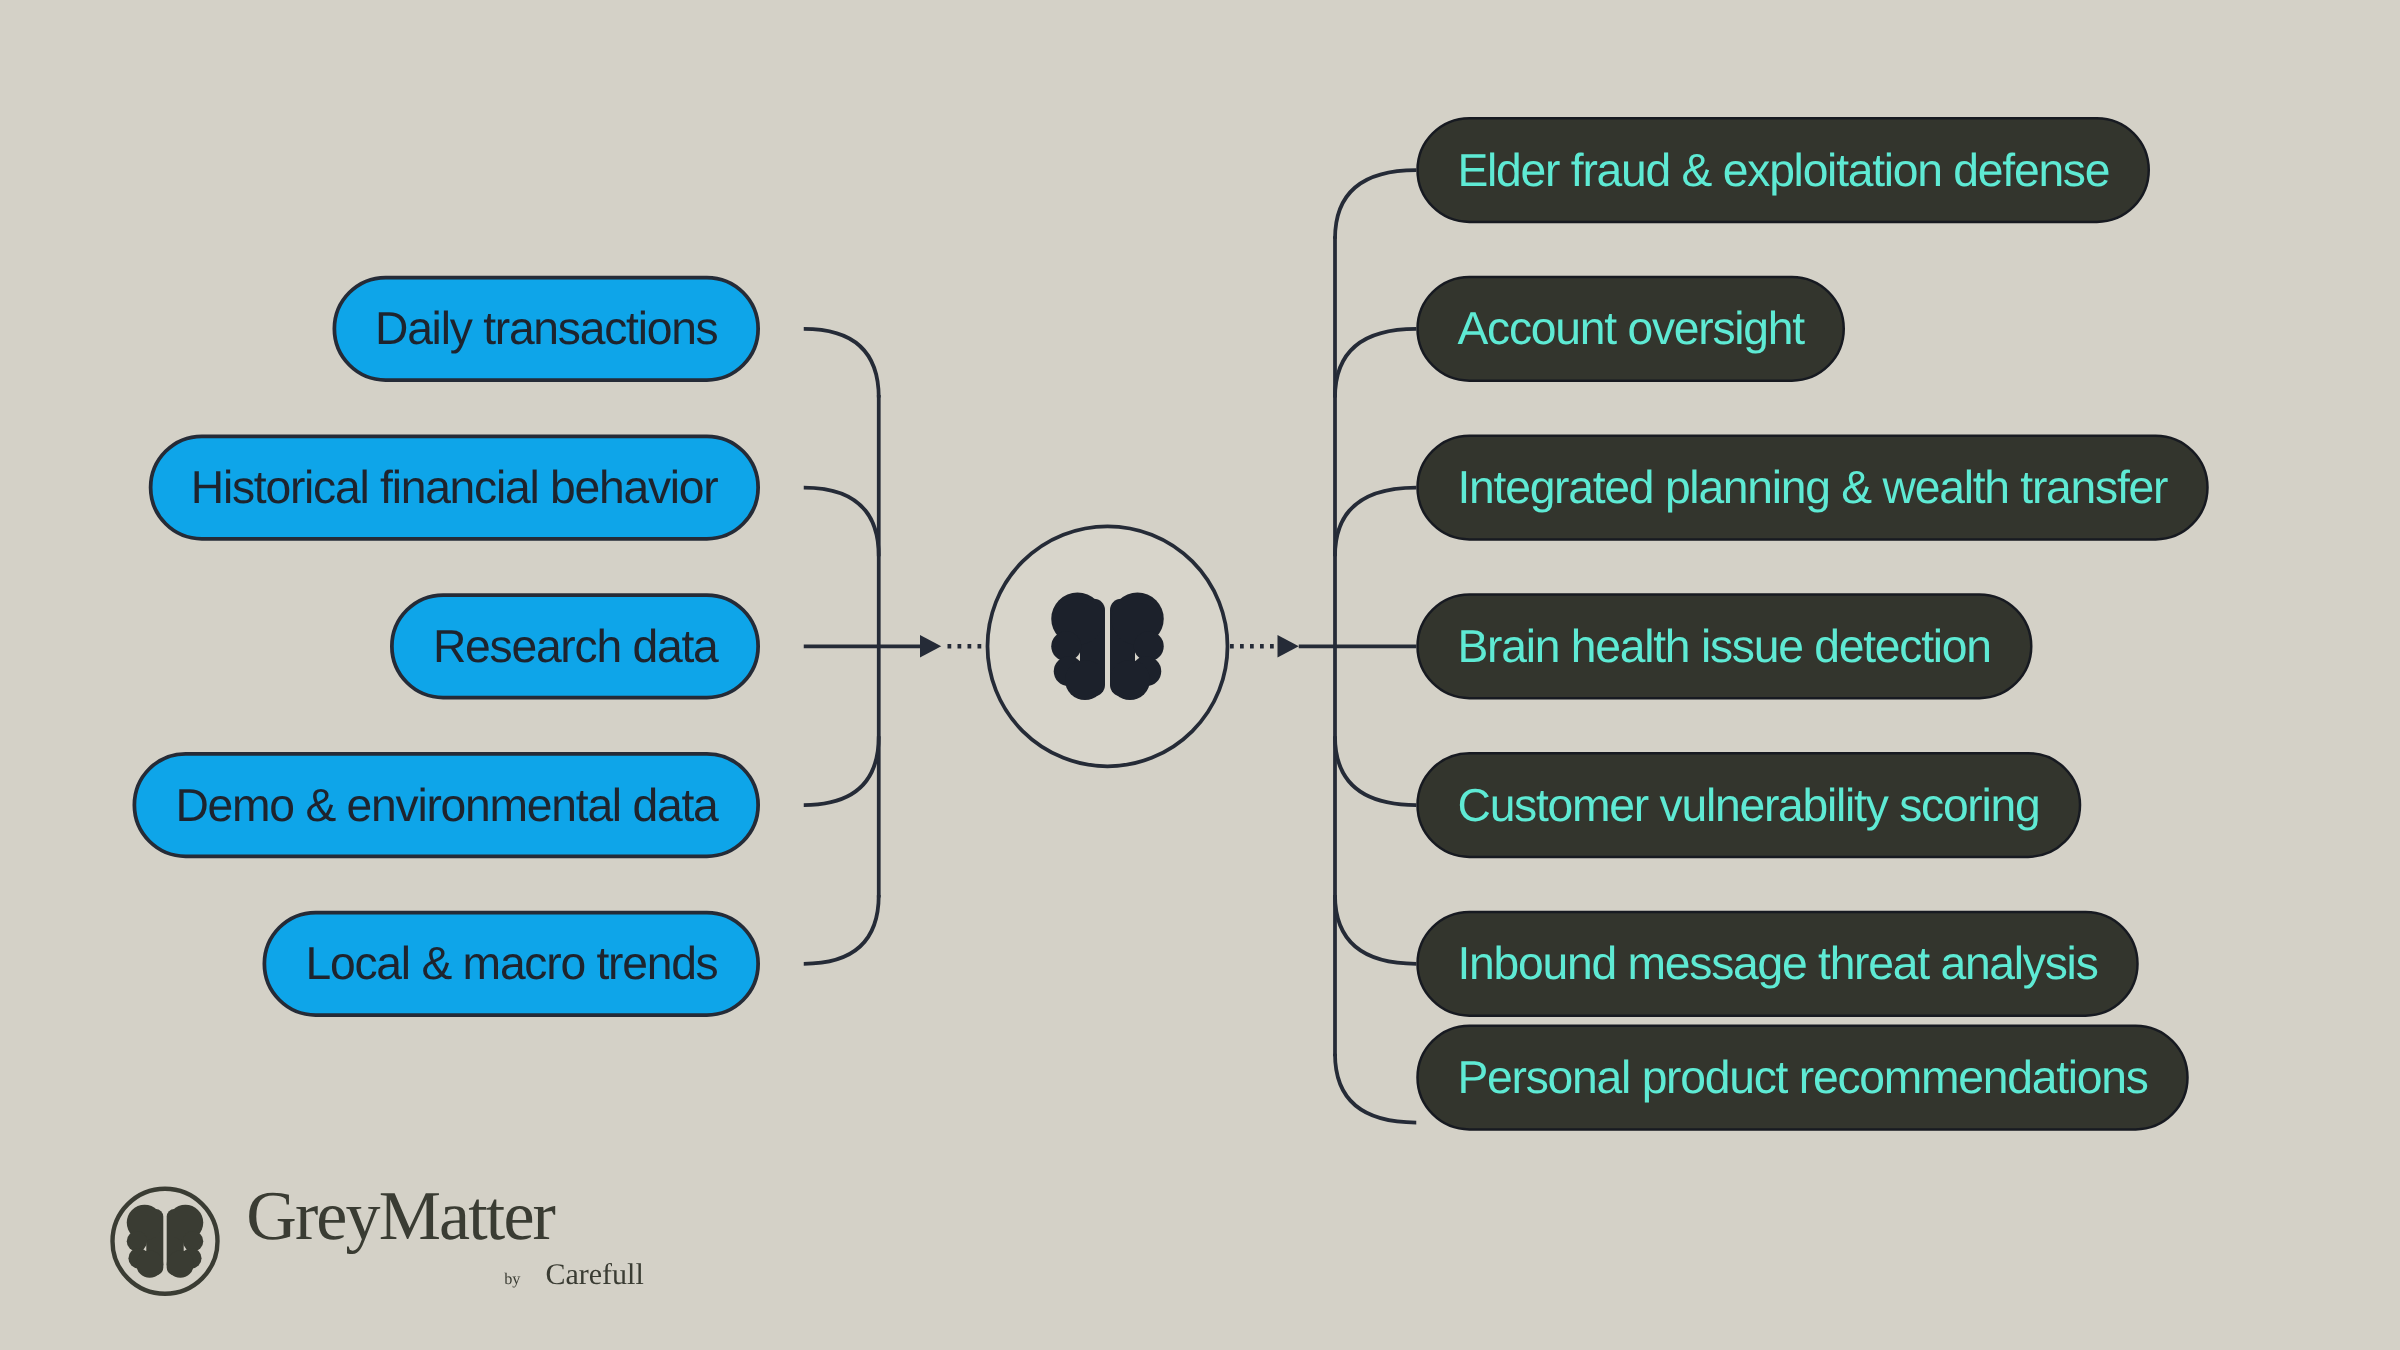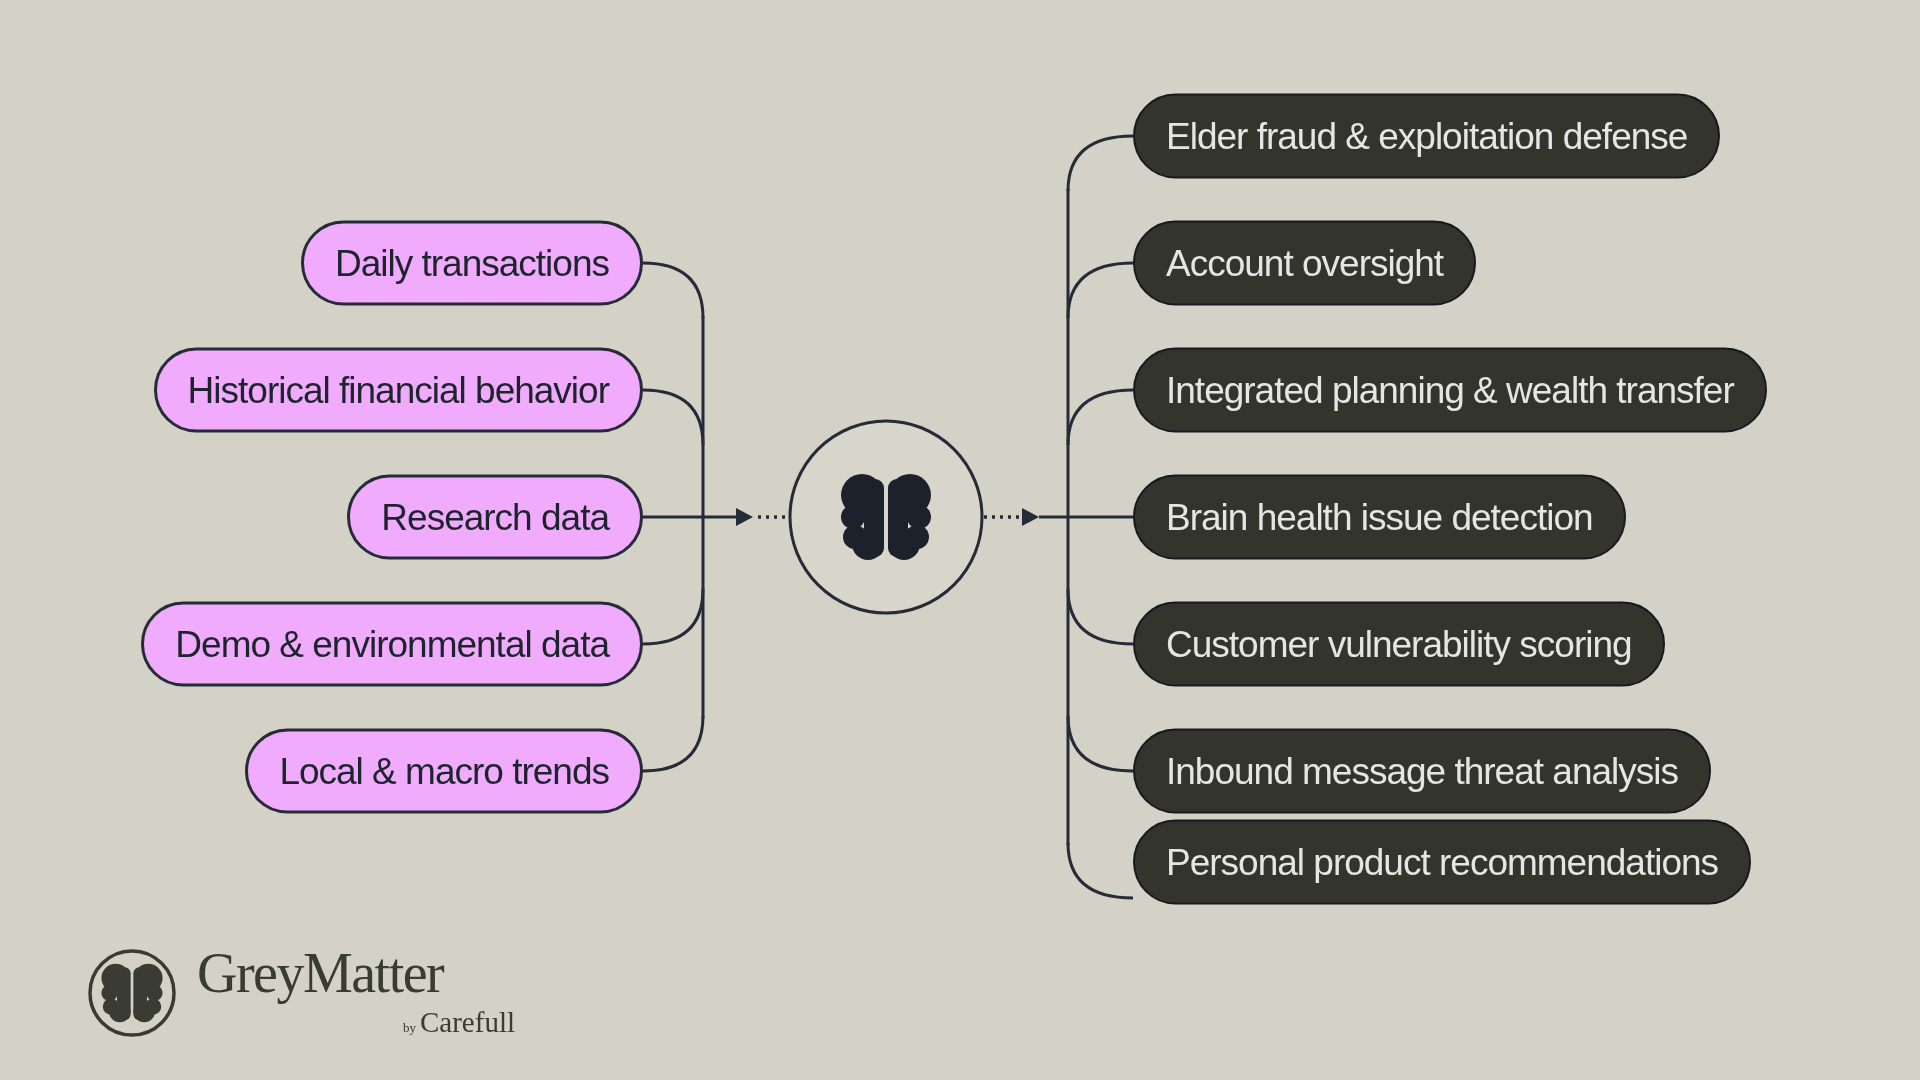--- a/index.html
+++ b/index.html
@@ -12,45 +12,45 @@
   .pill{
     position:absolute;
     display:flex;align-items:center;justify-content:center;
     height:85px;border-radius:44px;
     padding:0 31px;box-sizing:border-box;
     white-space:nowrap;
     font-size:37px;letter-spacing:-1px;line-height:1;
     transform:translateY(-50%);
   }
   .pill.in{
-    right:1277px; 
-    background:#f0abfc;
+    right:1312px; 
+    background:#0ea5e9;
     border:3px solid #252b37;
     color:#1e242e;
   }
   .pill.out{
     left:1133px;
     background:#33352d;
     border:2.5px solid #171a21;
-    color:#e5e5e5;
+    color:#5eead4;
   }
   .brand{
     position:absolute;left:197px;top:941px;
     font-family:"Liberation Serif",serif;
     font-size:56px;line-height:1.15;letter-spacing:-1.5px;
     color:#3a3c33;
   }
   .byline{
     position:absolute;left:197px;top:1008px;width:318px;
     text-align:right;
     font-family:"Liberation Serif",serif;
     color:#3a3c33;line-height:1;
   }
   .byline .by{font-size:13px;}
-  .byline .name{font-size:29px;margin-left:4px;}
+  .byline .name{font-size:24px;margin-left:20px;}
   svg{display:block;}
 </style>
 </head>
 <body>
 
 <div class="stage">
 
   <svg class="layer" width="1920" height="1080" viewBox="0 0 1920 1080">
     <defs>
       <g id="hemi">

